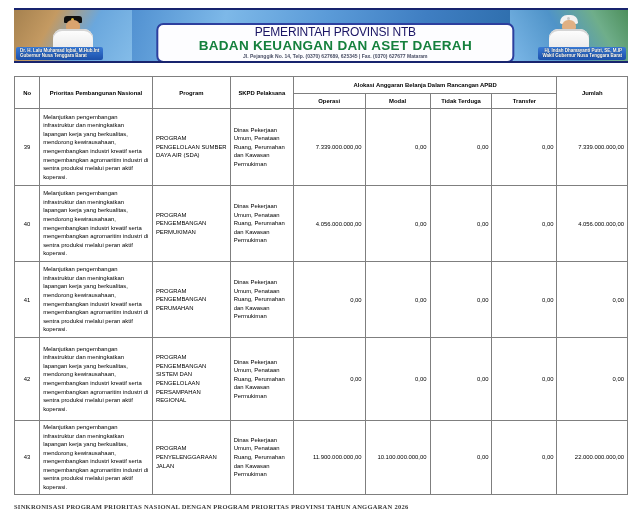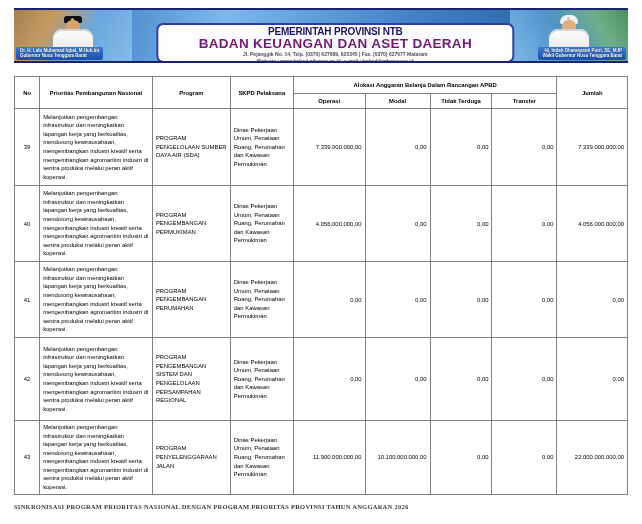--- a/index.html
+++ b/index.html
@@ -30,22 +30,22 @@
     color:#fff;font-size:4.5px;font-weight:bold;line-height:1.25;
     padding:1px 4px;border-radius:2px;white-space:nowrap;text-shadow:0 0 1px #123;
   }
   .nameplate.left{left:2px;}
   .nameplate.right{right:2px;text-align:right;}
   .letterhead-box{
     position:absolute;left:50%;top:13px;transform:translateX(-46%);
     width:358px;height:40px;background:#fdfdff;border:2px solid #2d3f9e;
     border-radius:7px;text-align:center;box-sizing:border-box;padding-top:1px;
   }
-  .lh1{font-size:10px;font-weight:bold;color:#1a1464;letter-spacing:-0.2px;line-height:1.1;}
-  .lh2{font-size:13.5px;font-weight:bold;color:#701a75;letter-spacing:0.3px;line-height:1.05;white-space:nowrap;}
+  .lh1{font-size:12px;font-weight:normal;color:#1a1464;letter-spacing:-0.2px;line-height:1.1;}
+  .lh2{font-size:13.5px;font-weight:bold;color:#15803d;letter-spacing:0.3px;line-height:1.05;white-space:nowrap;}
   .lh3,.lh4{font-size:5px;font-weight:bold;color:#4a4f66;line-height:1.3;}
   
   table.main{
     position:absolute;left:14px;top:76px;width:614px;
     border-collapse:collapse;table-layout:fixed;
   }
   table.main th,table.main td{
     border:1px solid #7f7f7f;font-size:5.9px;vertical-align:middle;
     padding:2px 3px;box-sizing:border-box;overflow:hidden;
   }

